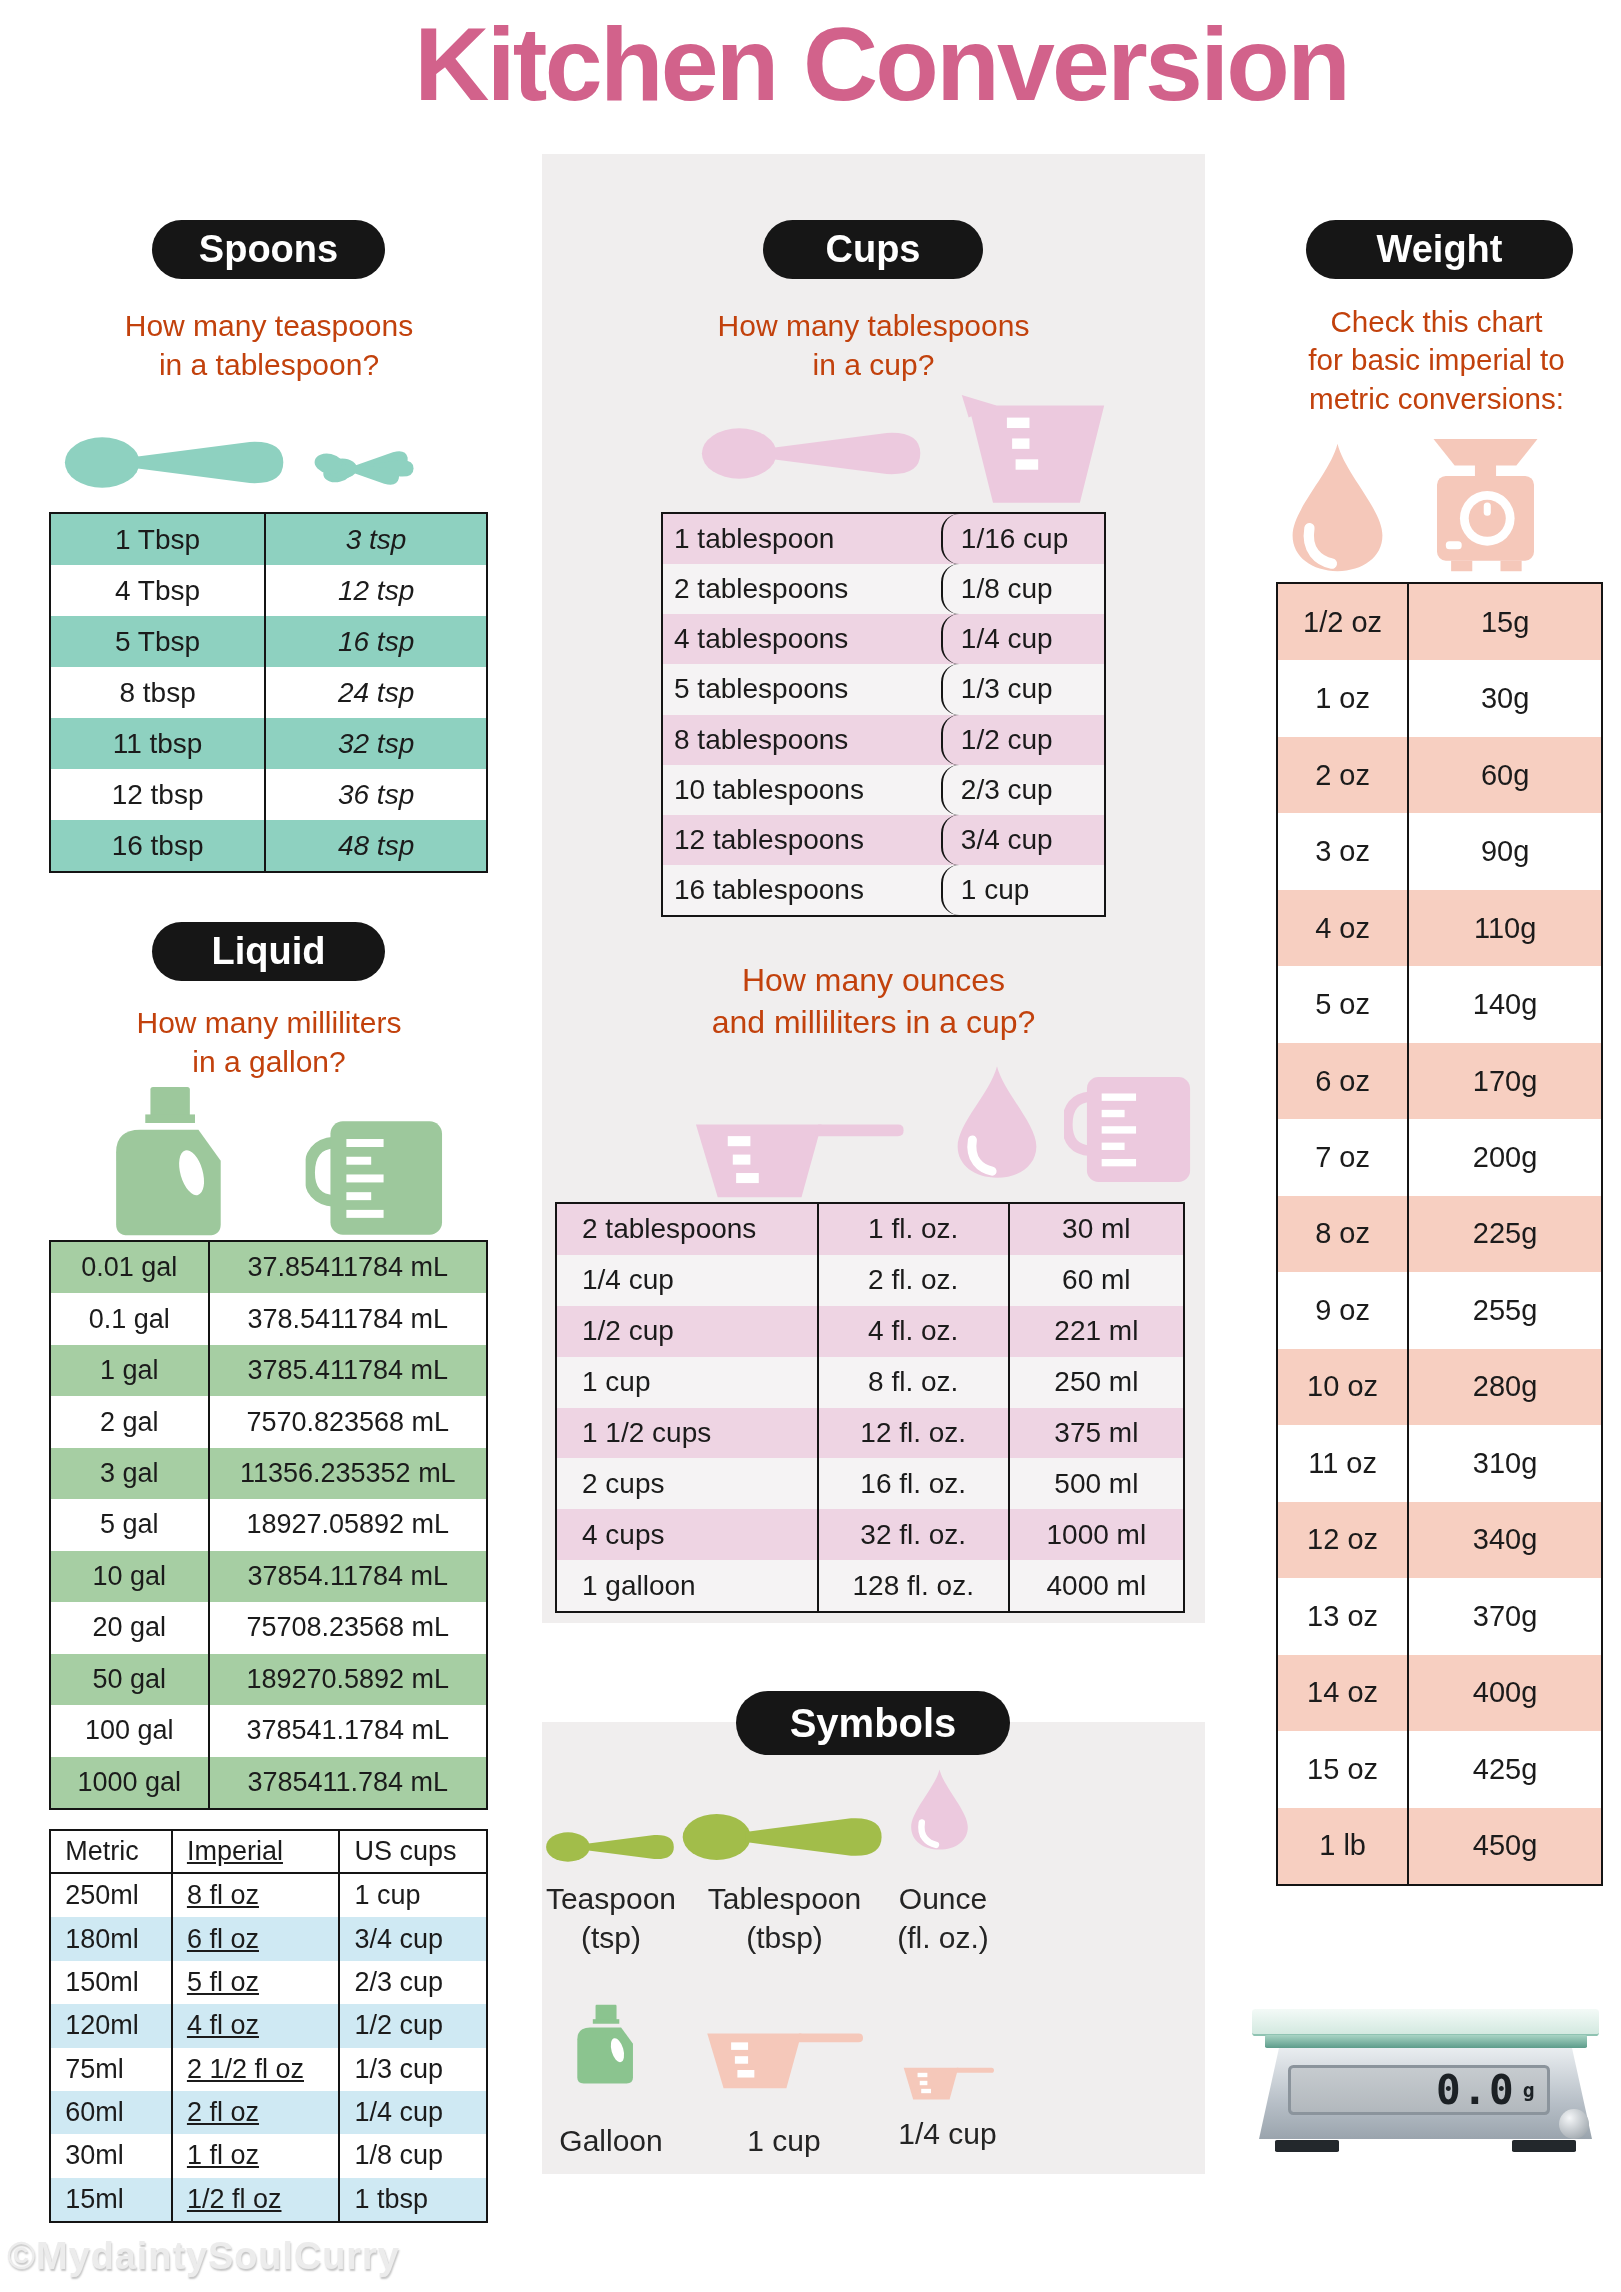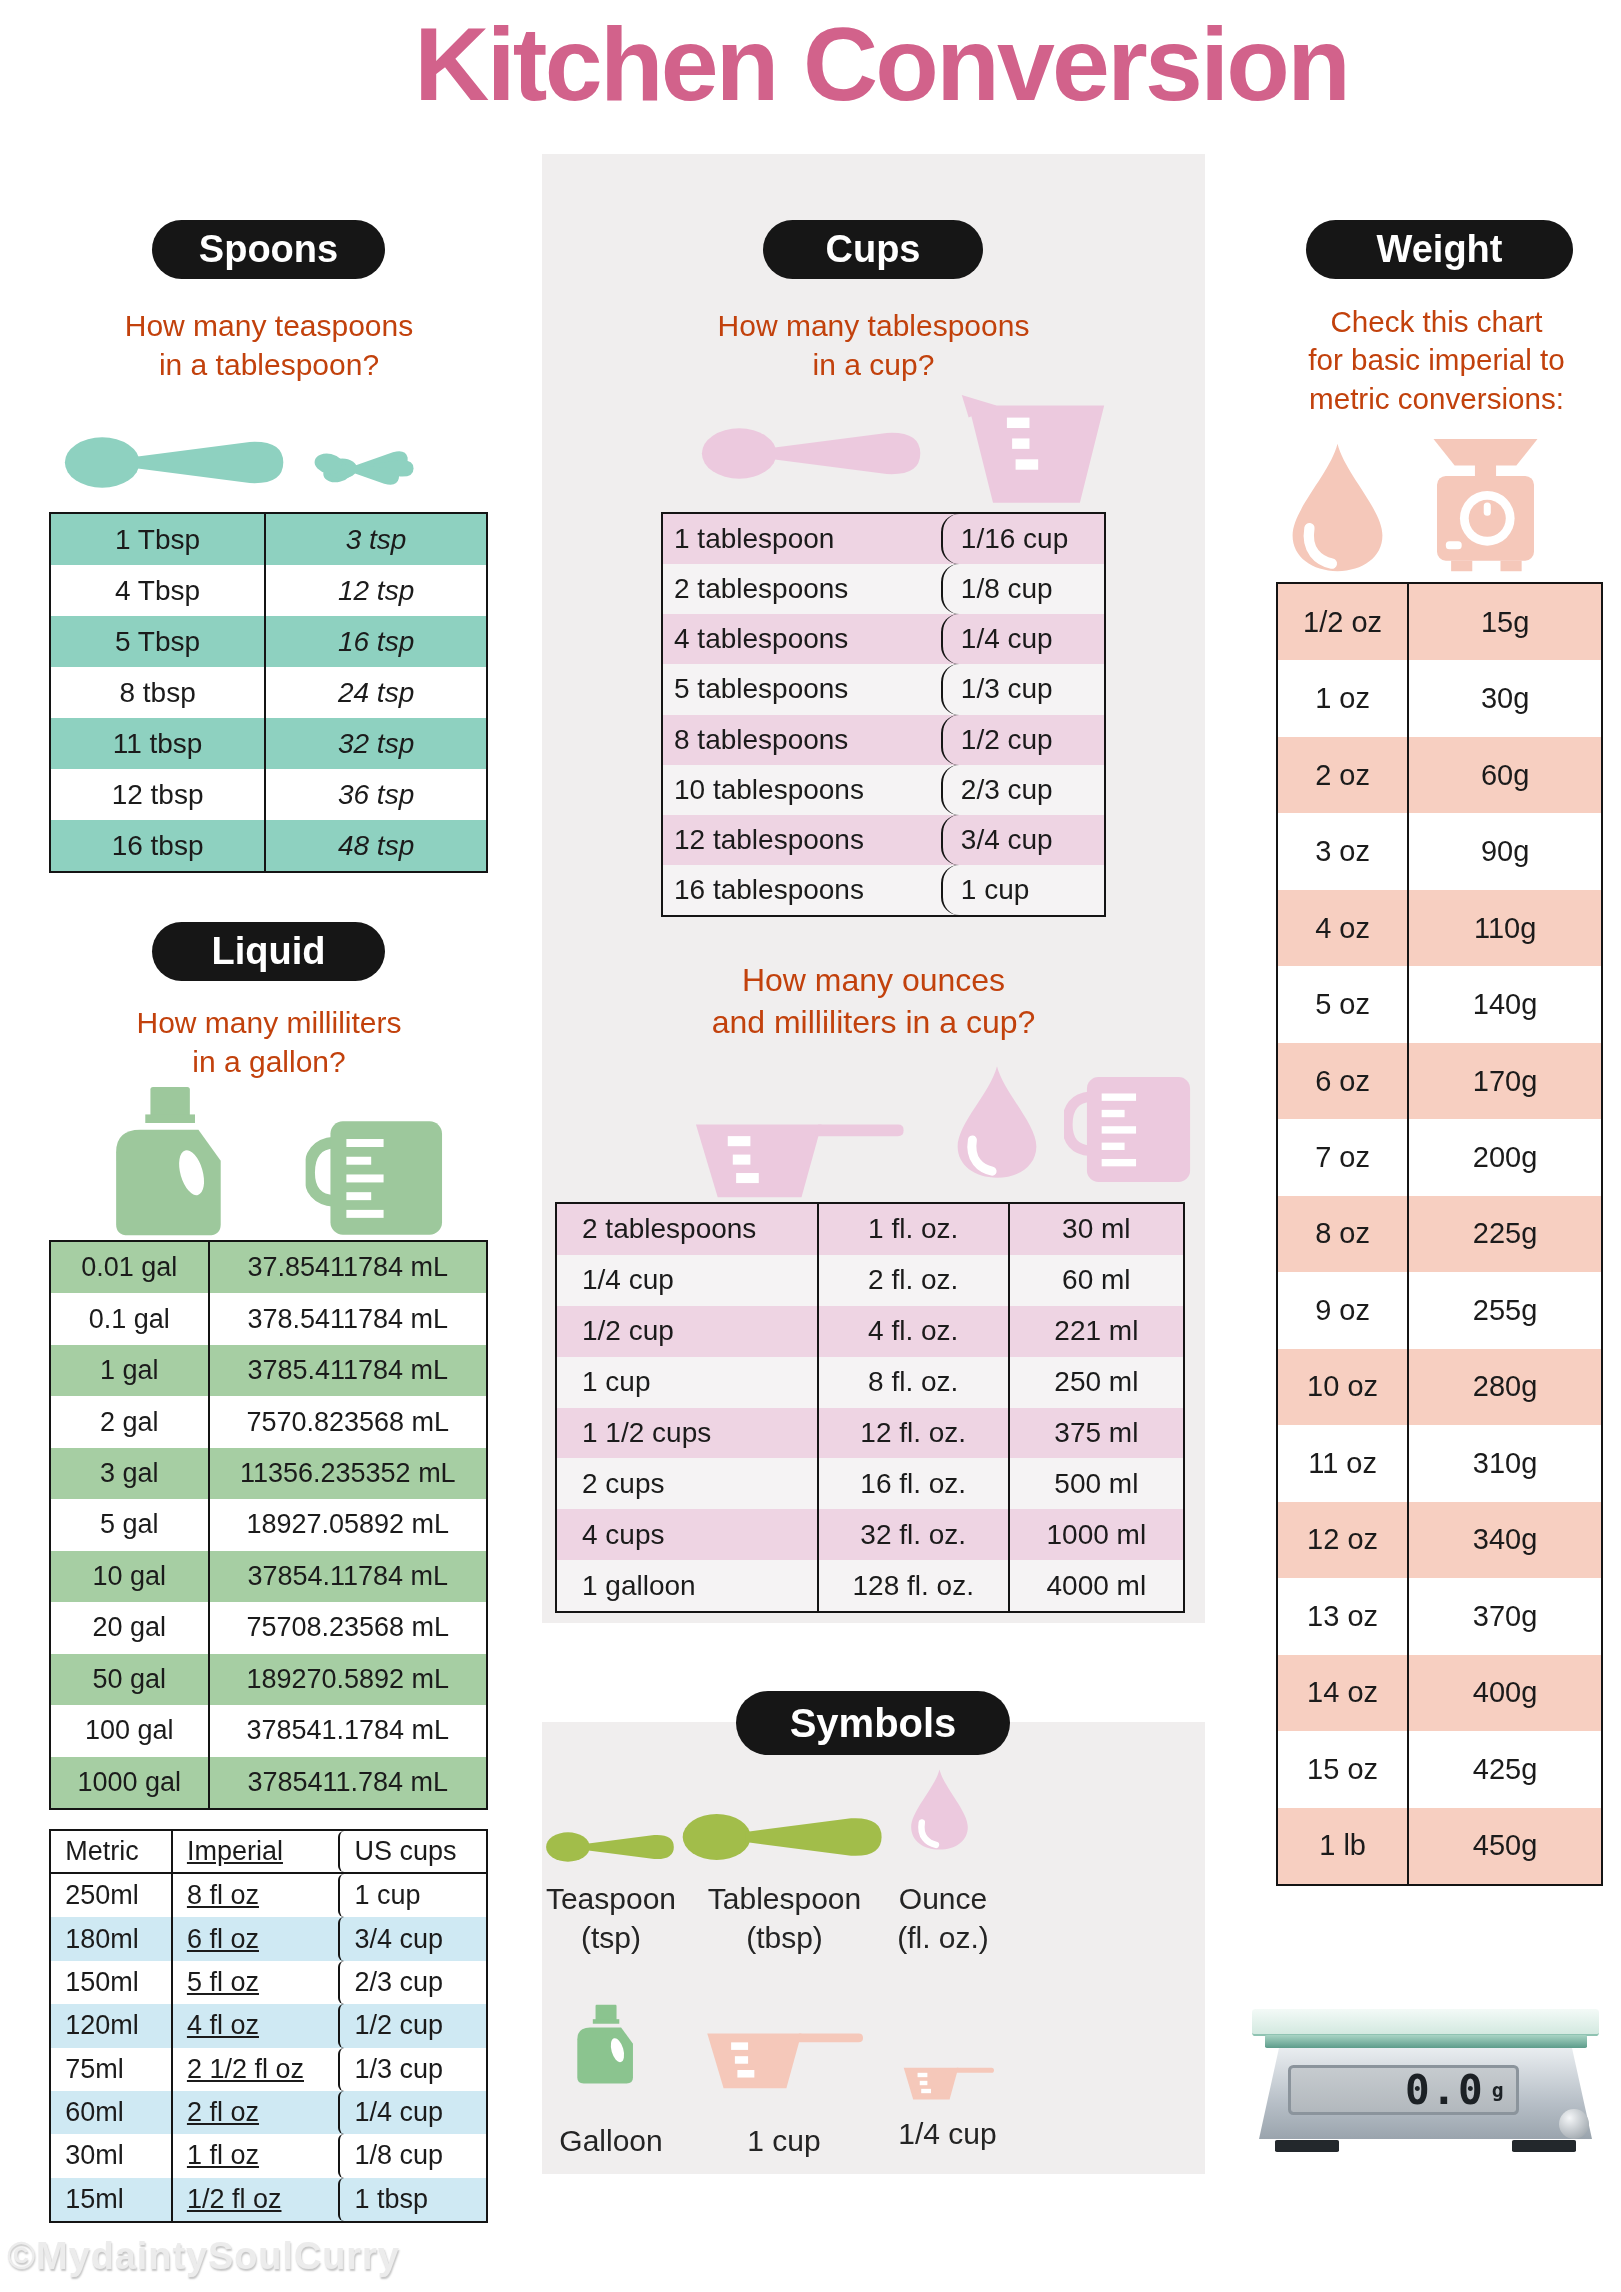--- a/index.html
+++ b/index.html
@@ -79,36 +79,36 @@
   #tbl-liquid{left:49px;top:1240px;width:439px;height:570px;font-size:27px;}
   #tbl-liquid .trow:nth-child(odd){background:#a6cea3;}
   #tbl-liquid .tcell:first-child{flex:0 0 36%;}
   #tbl-liquid .tcell:last-child{flex:1;}
   #tbl-metric{left:49px;top:1829px;width:439px;height:394px;font-size:27px;}
   #tbl-metric .trow.hdr{flex:0 0 41px;border-bottom:2.7px solid #141414;background:#fff;}
   #tbl-metric .trow:not(.hdr):nth-child(odd){background:#cfe9f3;}
   #tbl-metric .tcell{justify-content:flex-start;padding-left:14.3px;}
   #tbl-metric .tcell:nth-child(1){flex:0 0 27.5%;}
   #tbl-metric .tcell:nth-child(2){flex:0 0 38.5%;text-decoration:underline;}
-  #tbl-metric .tcell:nth-child(3){flex:1;border-radius:6px;}
+  #tbl-metric .tcell:nth-child(3){flex:1;}
   #tbl-oz{left:555px;top:1202px;width:630px;height:411px;background:#f5f3f4;}
   #tbl-oz .trow:nth-child(odd){background:#eed4e3;}
   #tbl-oz .tcell:nth-child(1){flex:0 0 41.5%;justify-content:flex-start;padding-left:25px;}
   #tbl-oz .tcell:nth-child(2){flex:0 0 30.5%;}
   #tbl-oz .tcell:nth-child(3){flex:1;}
   
   #scalephoto{left:1243px;top:2009px;width:367px;height:157px;}
   #scalephoto .glass1{position:absolute;left:9px;top:0;width:347px;height:25px;border-radius:3.6px;
     background:linear-gradient(180deg,#f3faf7,#d3e9e0);border-bottom:2.7px solid #8fc3b2;}
   #scalephoto .glass2{position:absolute;left:21.5px;top:26px;width:322px;height:13.4px;border-radius:1.8px;
     background:linear-gradient(180deg,#a8d4c4,#5d9c8b);}
   #scalephoto .sbody{position:absolute;left:16px;top:39px;width:333px;height:91px;
     background:linear-gradient(180deg,#e9edf0,#b7bfc7 60%,#9aa4ad);
     clip-path:polygon(6% 0,94% 0,100% 100%,0 100%);}
-  #scalephoto .lcd{position:absolute;left:45px;top:56px;width:231px;height:50px;border-radius:5.4px;
+  #scalephoto .lcd{position:absolute;left:45px;top:56px;width:262px;height:50px;border-radius:5.4px;
     background:linear-gradient(180deg,#c6cbcf,#b2b8bd);border:3.6px solid #8b949c;
     display:flex;align-items:center;justify-content:flex-end;padding-right:12.5px;box-sizing:border-box;
     font-family:"DejaVu Sans Mono",monospace;font-weight:bold;color:#1c2125;padding-left:28px;}
   #scalephoto .lcd .digits{font-size:41px;letter-spacing:1.8px;}
   #scalephoto .lcd .unit{font-size:19.7px;margin-left:7.2px;}
   #scalephoto .knob{position:absolute;right:21.5px;top:100px;width:30px;height:30px;border-radius:50%;
     background:radial-gradient(circle at 35% 30%,#f4f6f8,#8e979e);}
   #scalephoto .foot{position:absolute;top:131px;width:64px;height:11.6px;background:#23282c;border-radius:1.8px;}
   #scalephoto .foot.f1{left:32px;}
   #scalephoto .foot.f2{left:269px;}

